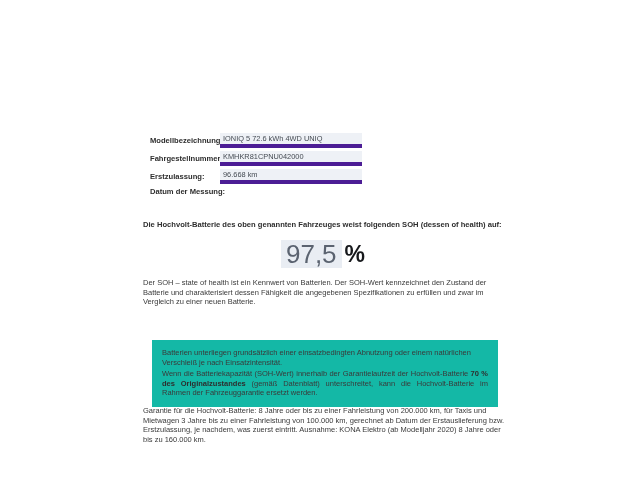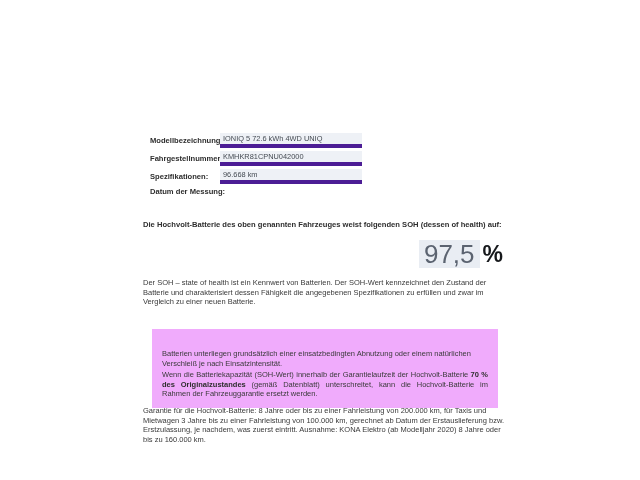--- a/index.html
+++ b/index.html
@@ -37,21 +37,21 @@
 
   
   .soh-intro {
     position: absolute; left: 143px; top: 220px; width: 372px;
     font-size: 7.6px; font-weight: bold; color: #2e2e2e;
   }
 
   
   .soh-value-row {
     position: absolute; left: 143px; top: 240px; width: 360px;
-    text-align: right; white-space: nowrap;
+    text-align: center; white-space: nowrap;
   }
   .soh-value {
     display: inline-block;
     background: #e9edf3;
     color: #5b6370;
     font-size: 26px;
     line-height: 28px;
     padding: 0 5px;
   }
   .soh-unit {
@@ -63,24 +63,24 @@
     vertical-align: 1px;
   }
 
   .body-text { font-size: 7.5px; line-height: 9.6px; color: #3a3a3a; }
 
   
   .definition { position: absolute; left: 143px; top: 278px; width: 364px; }
 
   
   .info-box {
-    position: absolute; left: 152px; top: 329px; width: 346px;
+    position: absolute; left: 152px; top: 340px; width: 346px;
     box-sizing: border-box;
-    background: #f0abfc;
-    padding: 20px 10px 9px 10px;
+    background: #14b8a6;
+    padding: 8px 10px 9px 10px;
   }
   .info-box .p1 { margin: 0 0 2px 0; }
   .info-box .p2 { margin: 0; text-align: justify; }
   .info-box b { color: #2e2e2e; }
 
   
   .warranty { position: absolute; left: 143px; top: 406px; width: 364px; }
 </style>
 </head>
 <body>
@@ -90,21 +90,21 @@
   <div class="vehicle-table">
     <div class="vt-row">
       <span class="vt-label">Modellbezeichnung:</span>
       <span class="vt-field">IONIQ 5 72.6 kWh 4WD UNIQ</span>
     </div>
     <div class="vt-row">
       <span class="vt-label">Fahrgestellnummer:</span>
       <span class="vt-field">KMHKR81CPNU042000</span>
     </div>
     <div class="vt-row">
-      <span class="vt-label">Spezifikationen:</span>
+      <span class="vt-label">Erstzulassung:</span>
       <span class="vt-field">96.668 km</span>
     </div>
     <div class="vt-row">
       <span class="vt-label">Datum der Messung:</span>
     </div>
   </div>
 
   <div class="soh-intro">Die Hochvolt-Batterie des oben genannten Fahrzeuges weist folgenden SOH (dessen of health) auf:</div>
 
   <div class="soh-value-row">

